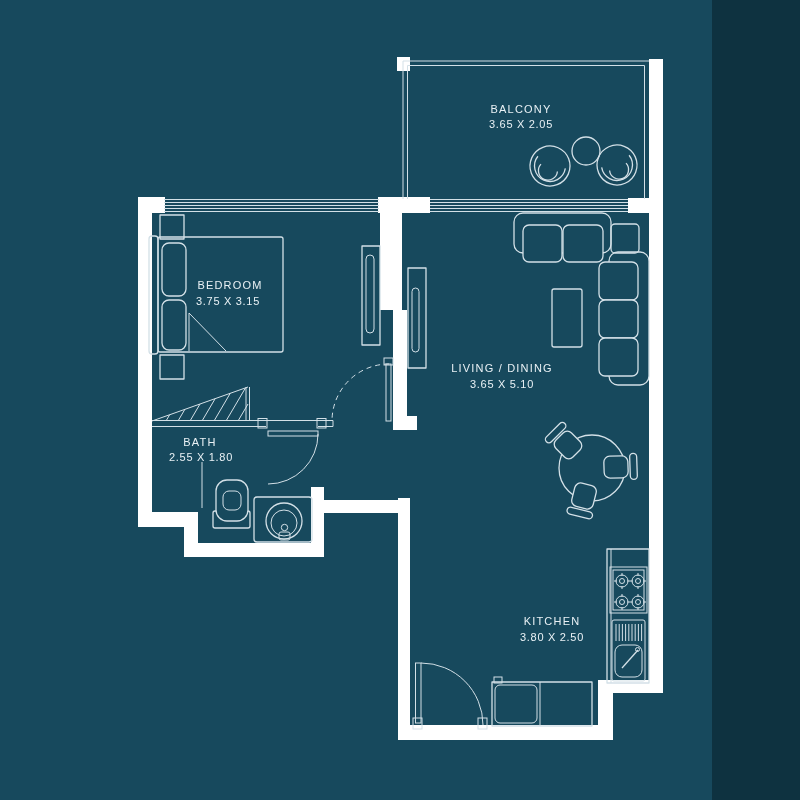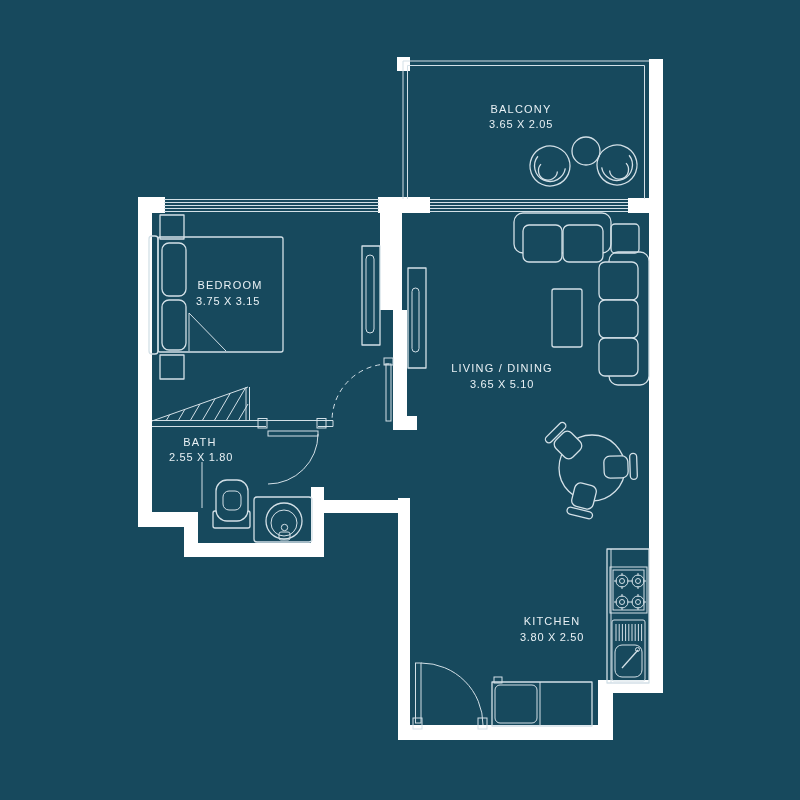--- a/index.html
+++ b/index.html
@@ -1,16 +1,16 @@
 <!DOCTYPE html>
 <html style="--background: #17495d; --wall: #ffffff; --line: #d3e0e7; --text: #e9f1f5;"><head>
 <meta charset="utf-8">
 <style>
   html,body{margin:0;padding:0;background:#0e3240;}
-  .stage{position:relative;width:800px;height:800px;background:var(--background,#17495d);overflow:hidden;}
+  .stage{position:relative;width:712px;height:800px;background:var(--background,#17495d);overflow:hidden;}
   svg{display:block;}
   .wall{fill:var(--wall,#ffffff);stroke:none;}
   .ln{stroke:var(--line,#d3e0e7);stroke-width:1.3;fill:none;stroke-linejoin:round;stroke-linecap:butt;}
   .ln1{stroke:var(--line,#d3e0e7);stroke-width:1;fill:none;}
   .bgf{fill:var(--background,#17495d);}
   .lbl{font-family:"Liberation Sans",sans-serif;font-size:11px;letter-spacing:1.2px;fill:var(--text,#e9f1f5);text-anchor:middle;}
   .dim{font-family:"Liberation Sans",sans-serif;font-size:11px;letter-spacing:0.7px;fill:var(--text,#e9f1f5);text-anchor:middle;}
 </style>
 </head>
 <body>

